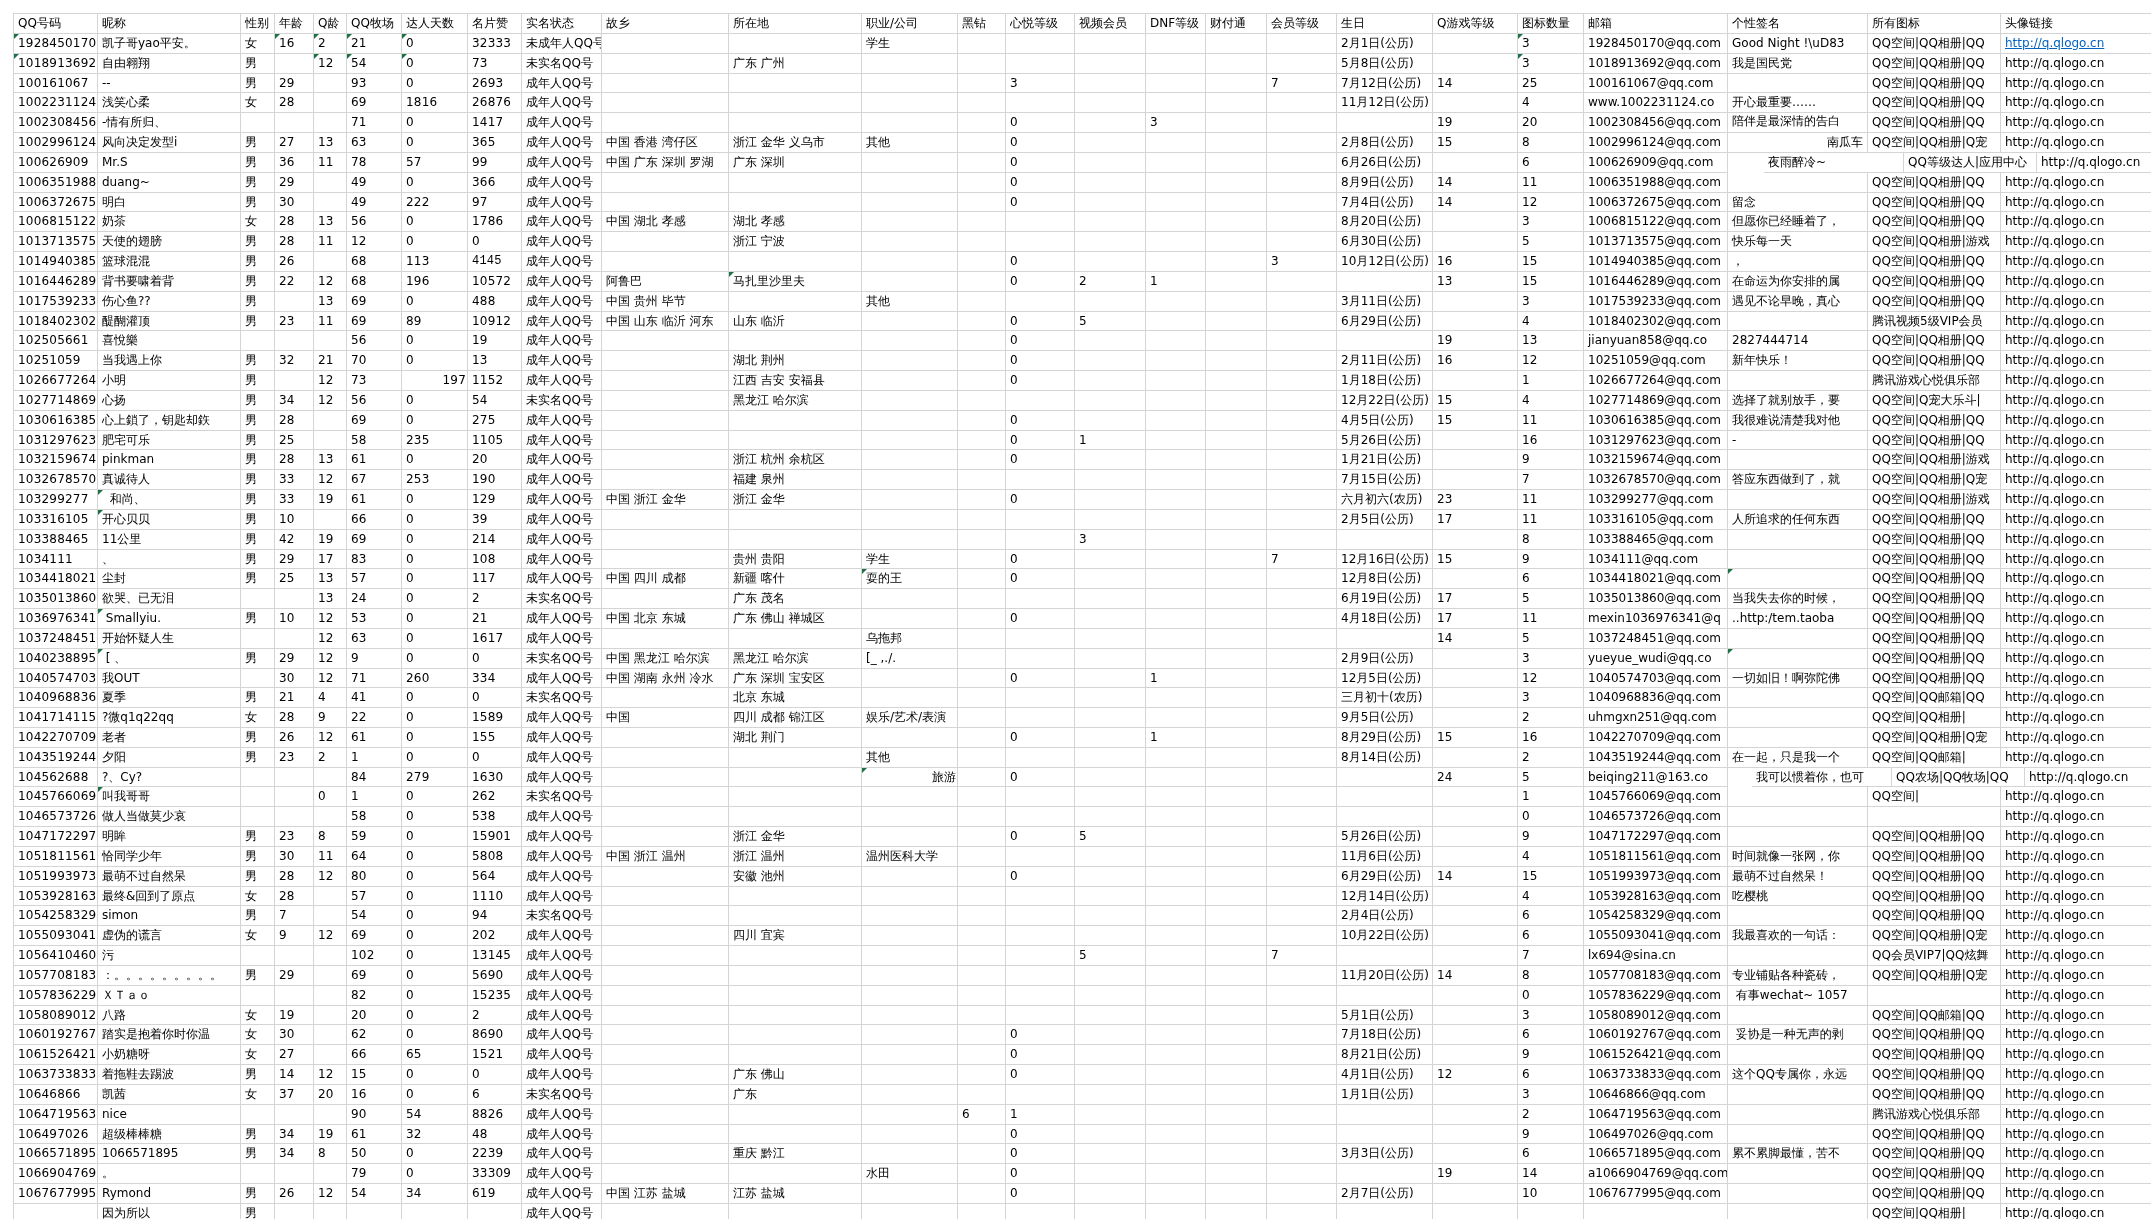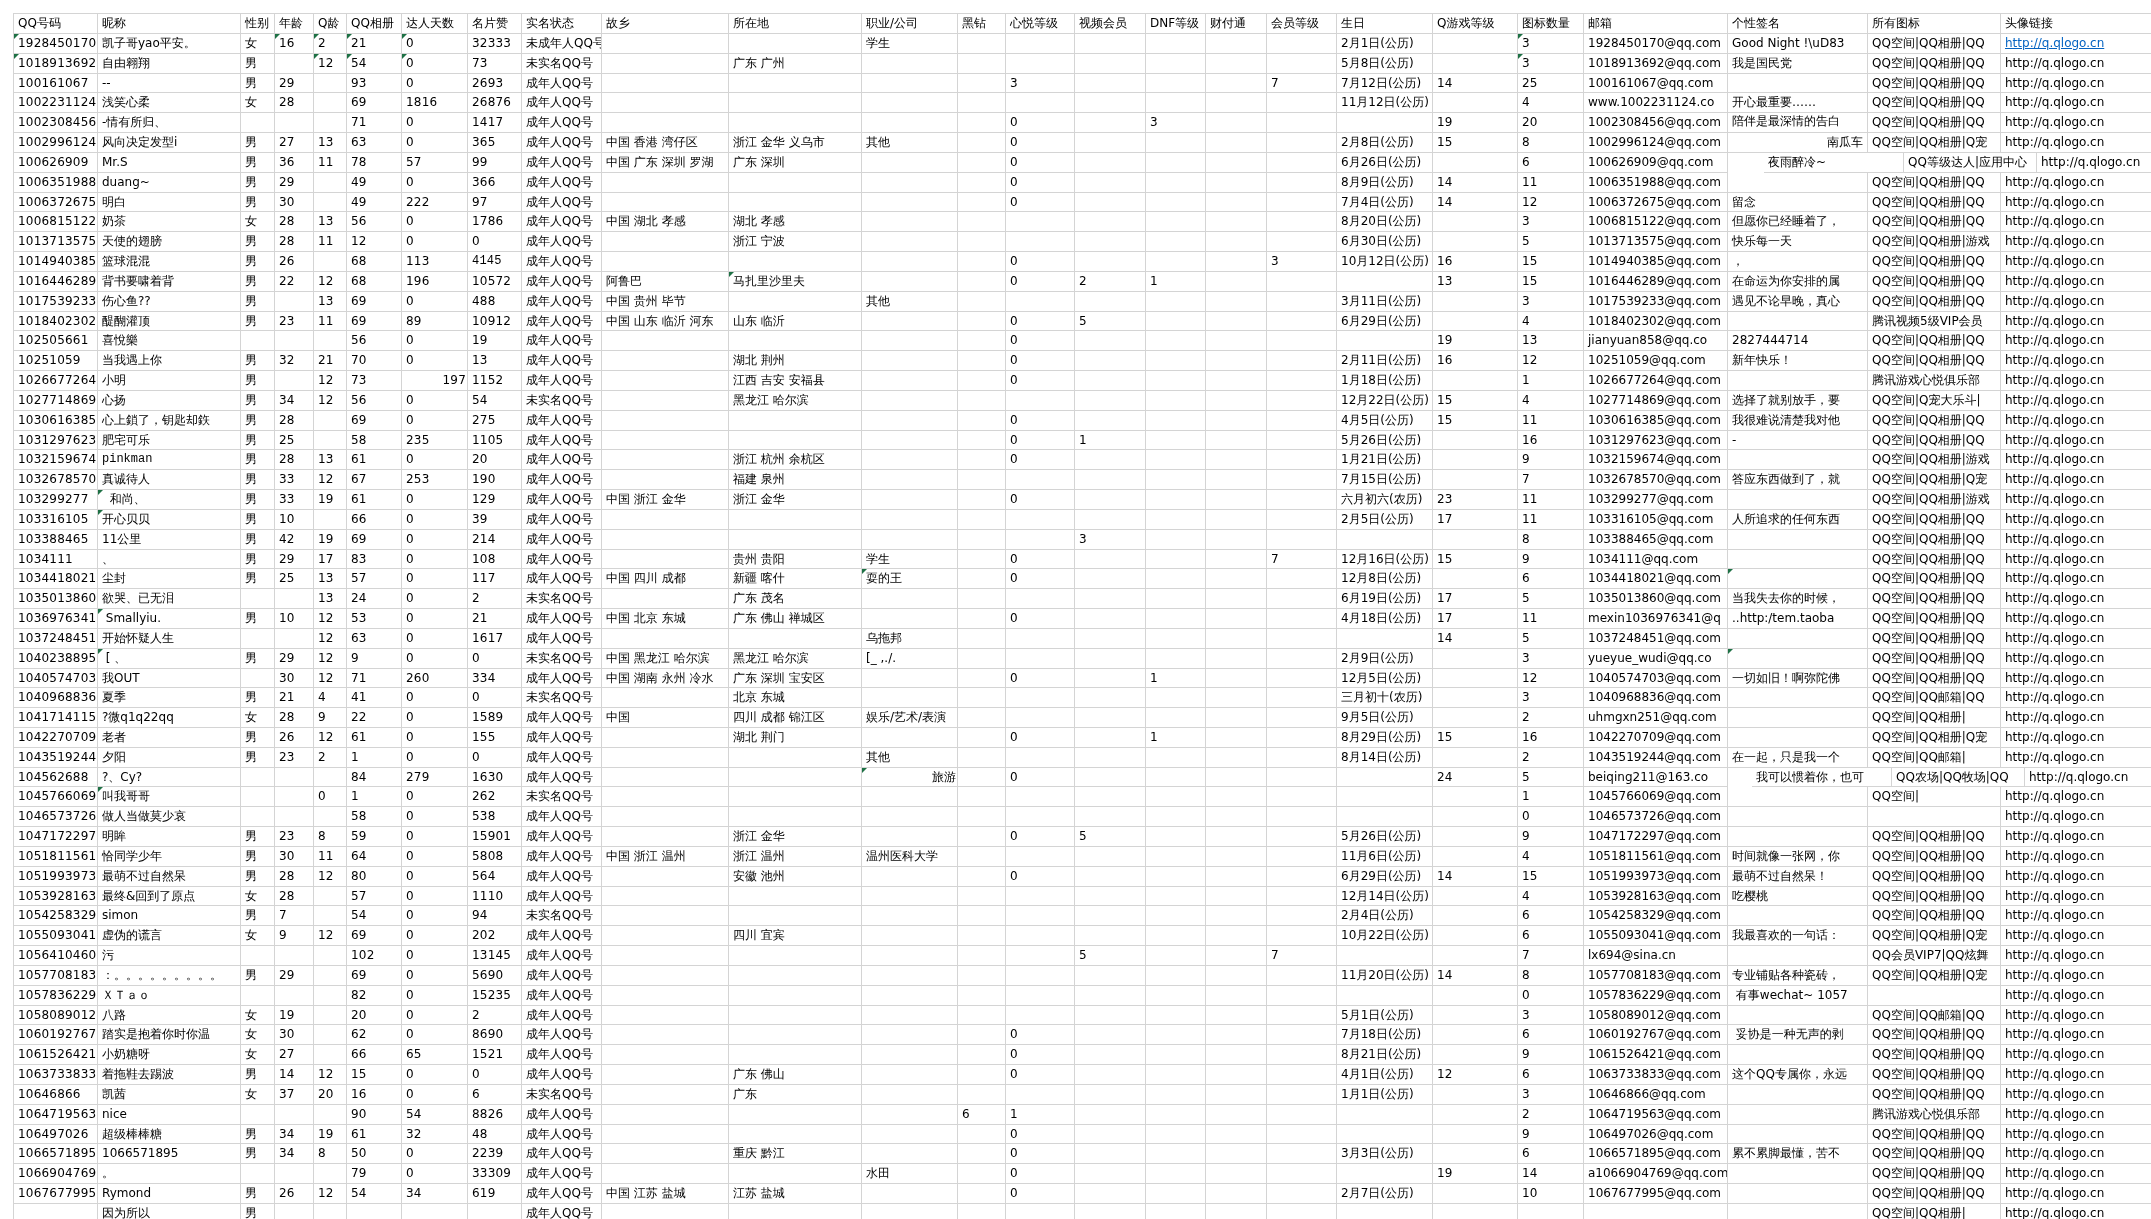--- a/index.html
+++ b/index.html
@@ -23,21 +23,21 @@
 </head>
 <body>
 
 <div id="sheet">
     <div class="row header-row">
       <div class="cell" style="width: 84px;">QQ号码</div>
       <div class="cell" style="width: 143px;">昵称</div>
       <div class="cell" style="width: 34px;">性别</div>
       <div class="cell" style="width: 39px;">年龄</div>
       <div class="cell" style="width: 33px;">Q龄</div>
-      <div class="cell" style="width: 55px;">QQ相册</div>
+      <div class="cell" style="width: 55px;">QQ牧场</div>
       <div class="cell" style="width: 66px;">达人天数</div>
       <div class="cell" style="width: 54px;">名片赞</div>
       <div class="cell" style="width: 80px;">实名状态</div>
       <div class="cell" style="width: 127px;">故乡</div>
       <div class="cell" style="width: 133px;">所在地</div>
       <div class="cell" style="width: 96px;">职业/公司</div>
       <div class="cell" style="width: 48px;">黑钻</div>
       <div class="cell" style="width: 69px;">心悦等级</div>
       <div class="cell" style="width: 71px;">视频会员</div>
       <div class="cell" style="width: 60px;">DNF等级</div>
@@ -613,21 +613,21 @@
       <div class="cell" style="width: 96px;">5月26日(公历)</div>
       <div class="cell num" style="width: 85px;"></div>
       <div class="cell num" style="width: 66px;">16</div>
       <div class="cell" style="width: 144px;">1031297623@qq.com</div>
       <div class="cell" style="width: 140px;">-</div>
       <div class="cell" style="width: 133px;">QQ空间|QQ相册|QQ</div>
       <div class="cell" style="width: 151px;">http://q.qlogo.cn</div>
     </div>
     <div class="row">
       <div class="cell num" style="width: 84px;">1032159674</div>
-      <div class="cell" style="width: 143px; font-family: Liberation Mono, monospace;">pinkman</div>
+      <div class="cell" style="width: 143px;">pinkman</div>
       <div class="cell" style="width: 34px;">男</div>
       <div class="cell num" style="width: 39px;">28</div>
       <div class="cell num" style="width: 33px;">13</div>
       <div class="cell num" style="width: 55px;">61</div>
       <div class="cell num" style="width: 66px;">0</div>
       <div class="cell num" style="width: 54px;">20</div>
       <div class="cell" style="width: 80px;">成年人QQ号</div>
       <div class="cell" style="width: 127px;"></div>
       <div class="cell" style="width: 133px;">浙江 杭州 余杭区</div>
       <div class="cell" style="width: 96px;"></div>

